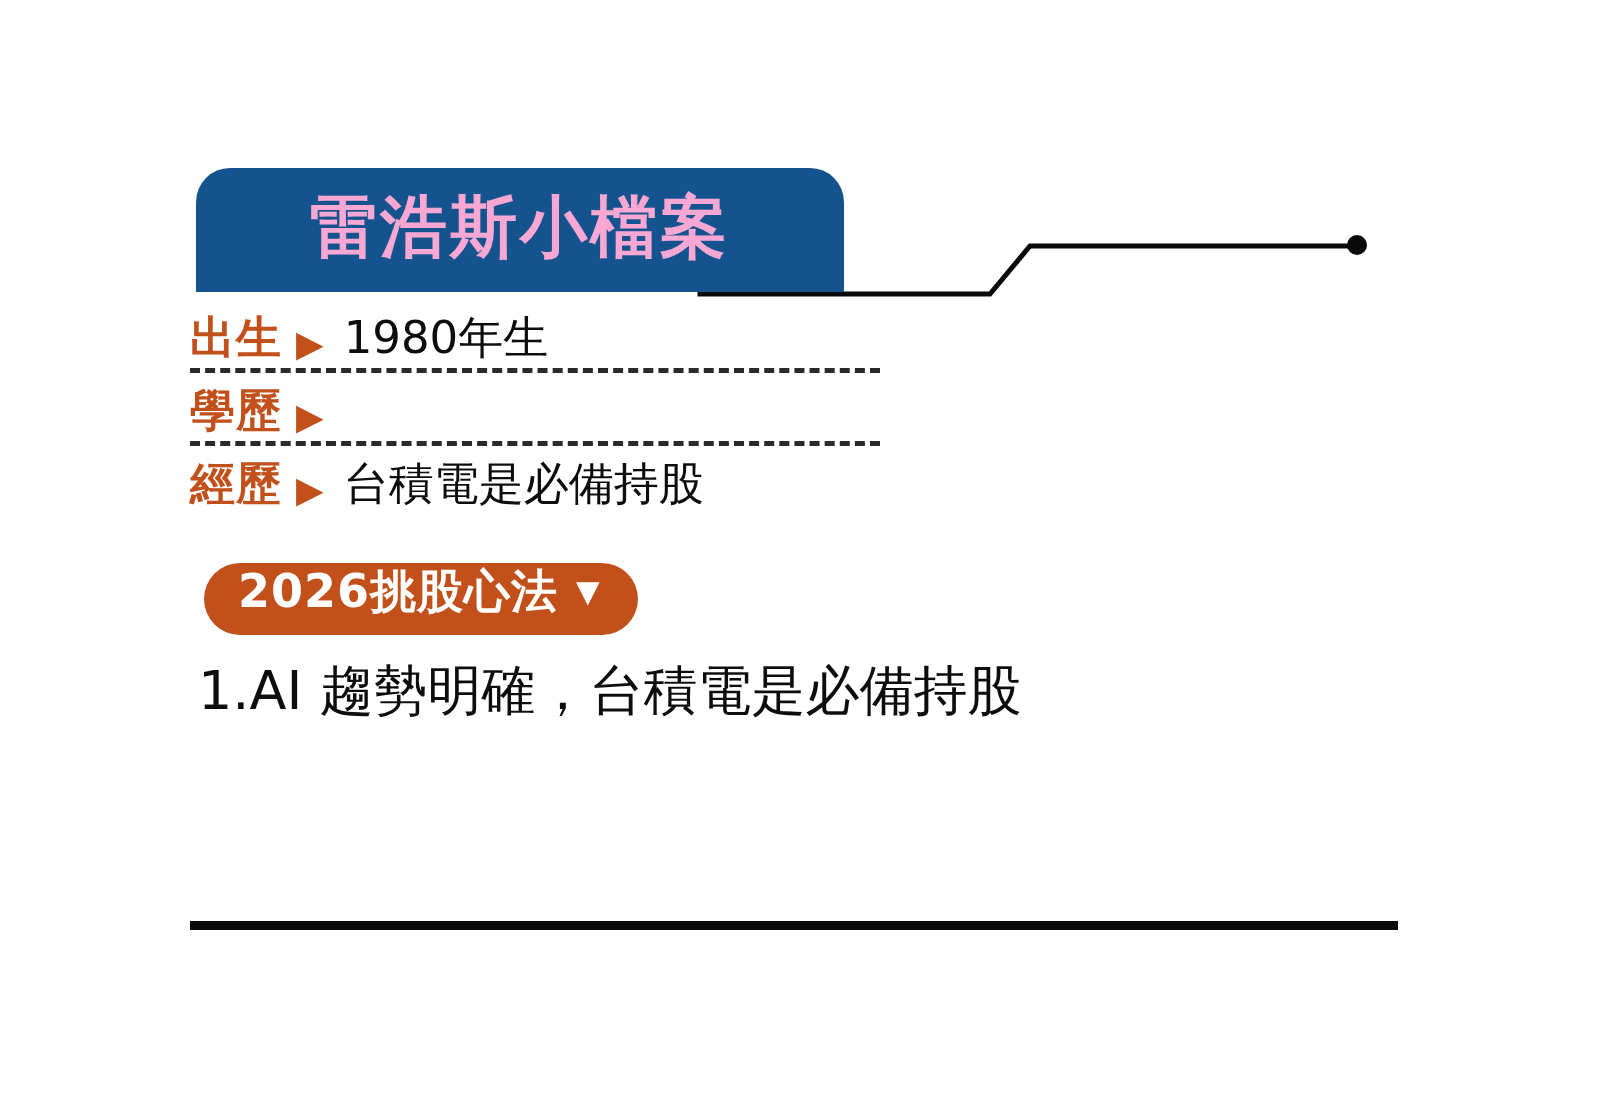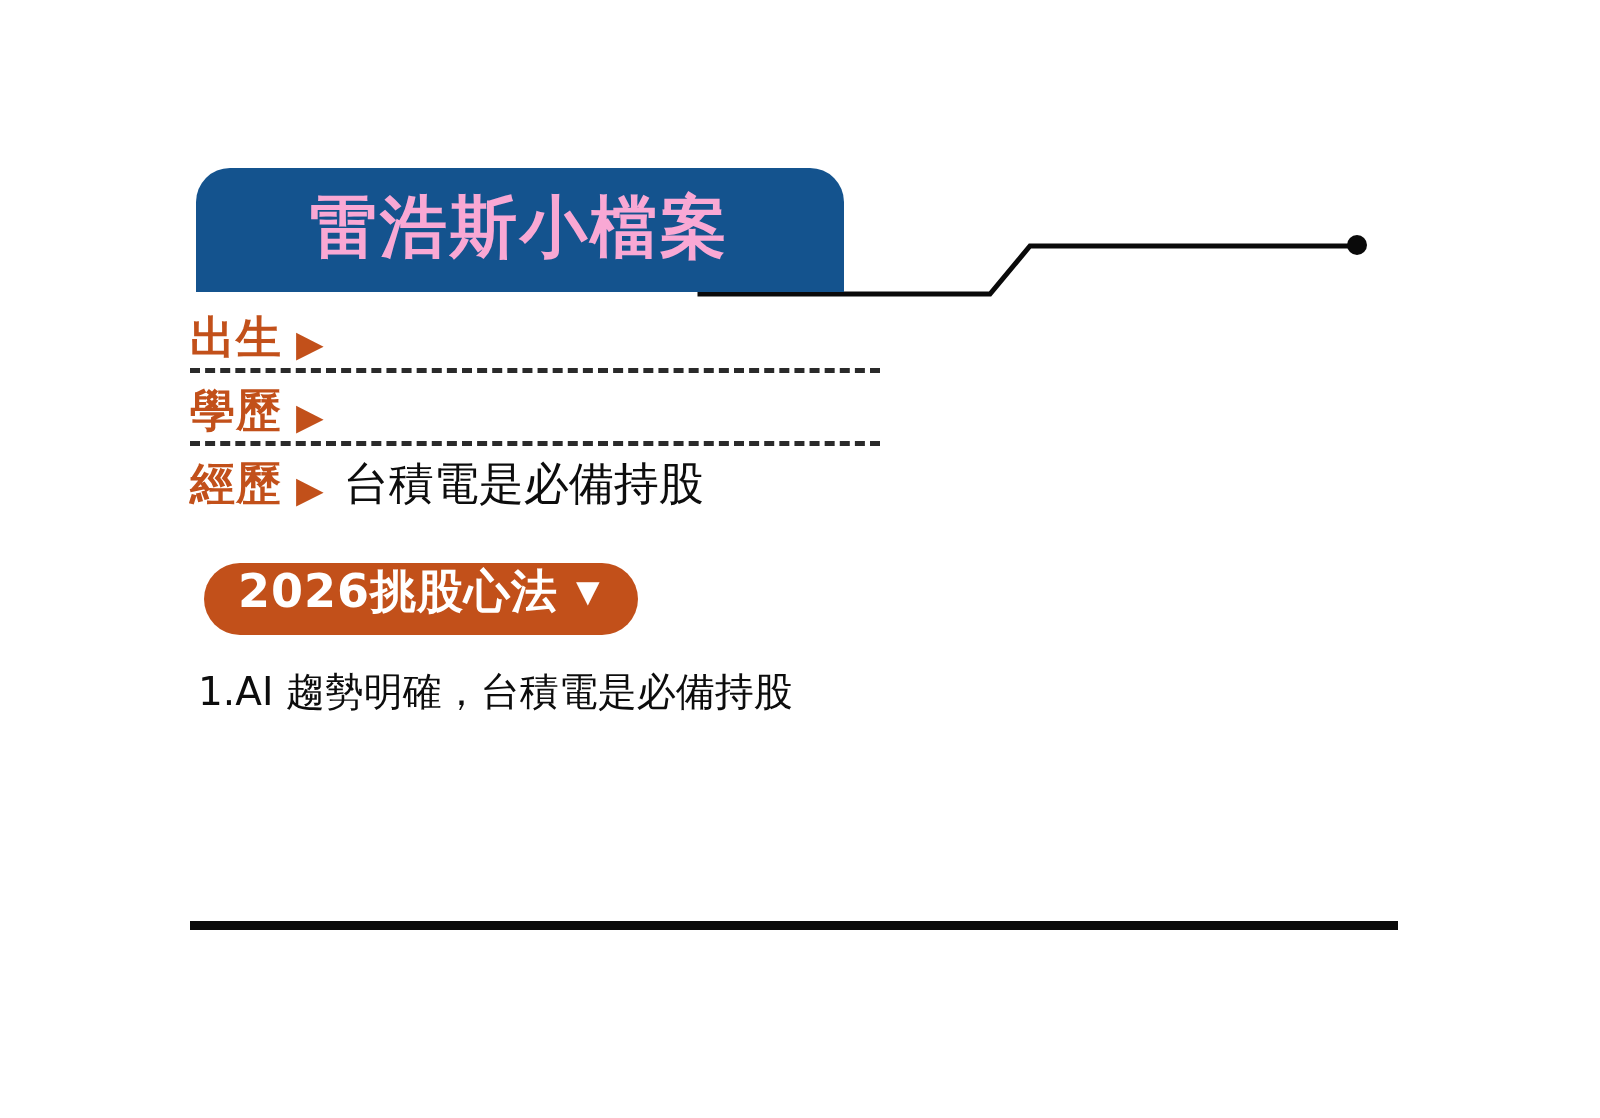--- a/index.html
+++ b/index.html
@@ -128,21 +128,21 @@
   }
 
   
   .tips {
     position: absolute;
     left: 198px;
     top: 648px;
     width: 1230px;
   }
   .tip {
-    font-size: 39px;
+    font-size: 54px;
     color: #0d0d0d;
     line-height: 1;
     height: 86px;
     display: flex;
     align-items: center;
     white-space: nowrap;
     font-family: "DejaVu Sans", "Liberation Sans", sans-serif;
   }
 
   
@@ -167,20 +167,21 @@
 
   <div class="title-banner">
     <span class="title-text">雷浩斯小檔案</span>
   </div>
 
   <div class="profile">
 
     <div class="prow">
       <span class="prow-label">出生</span>
       <span class="prow-arrow">▶</span>
+      <span class="prow-value">1980年生</span>
     </div>
     <div class="dash-sep"></div>
 
     <div class="prow">
       <span class="prow-label">學歷</span>
       <span class="prow-arrow">▶</span>
     </div>
     <div class="dash-sep"></div>
 
     <div class="prow">

